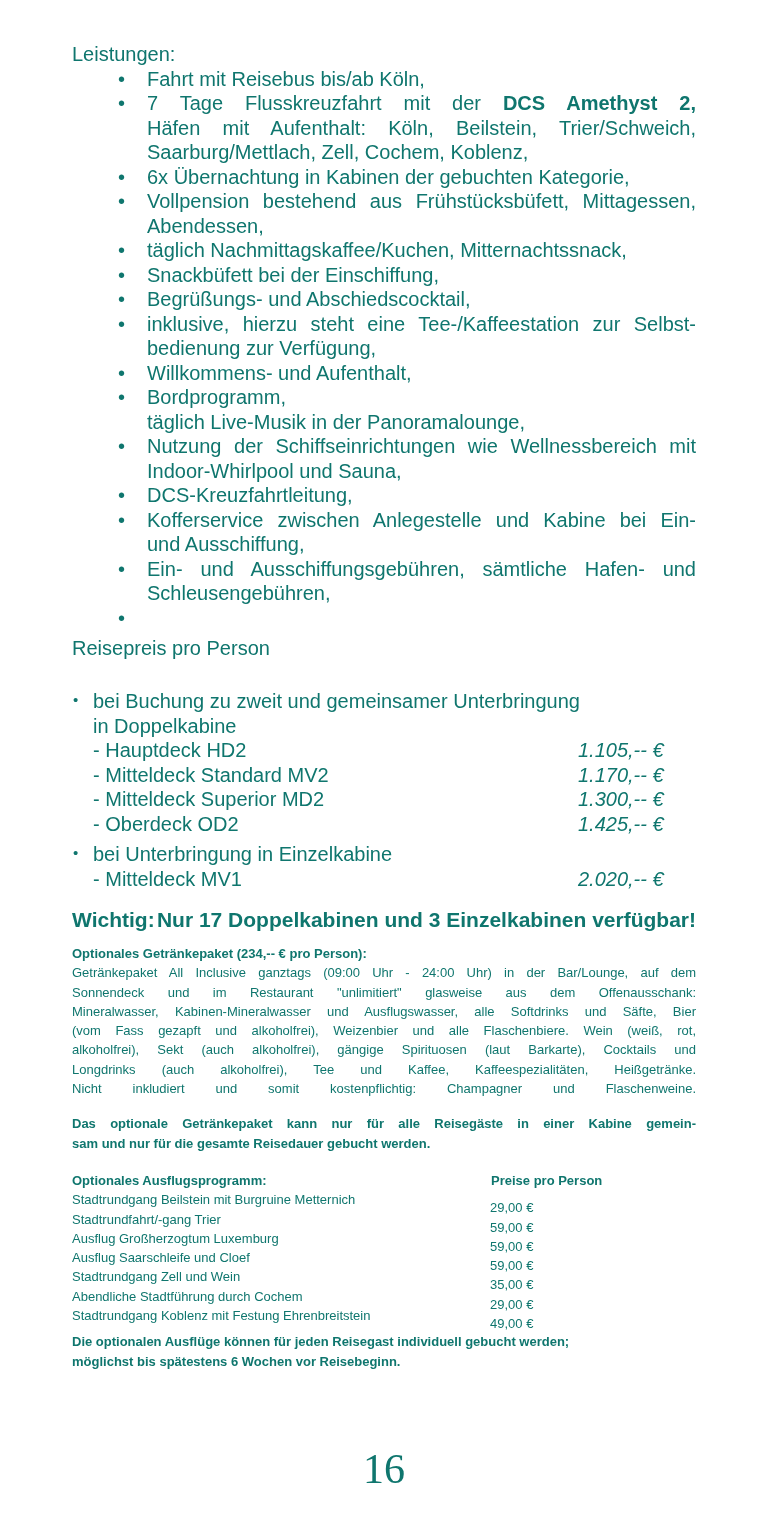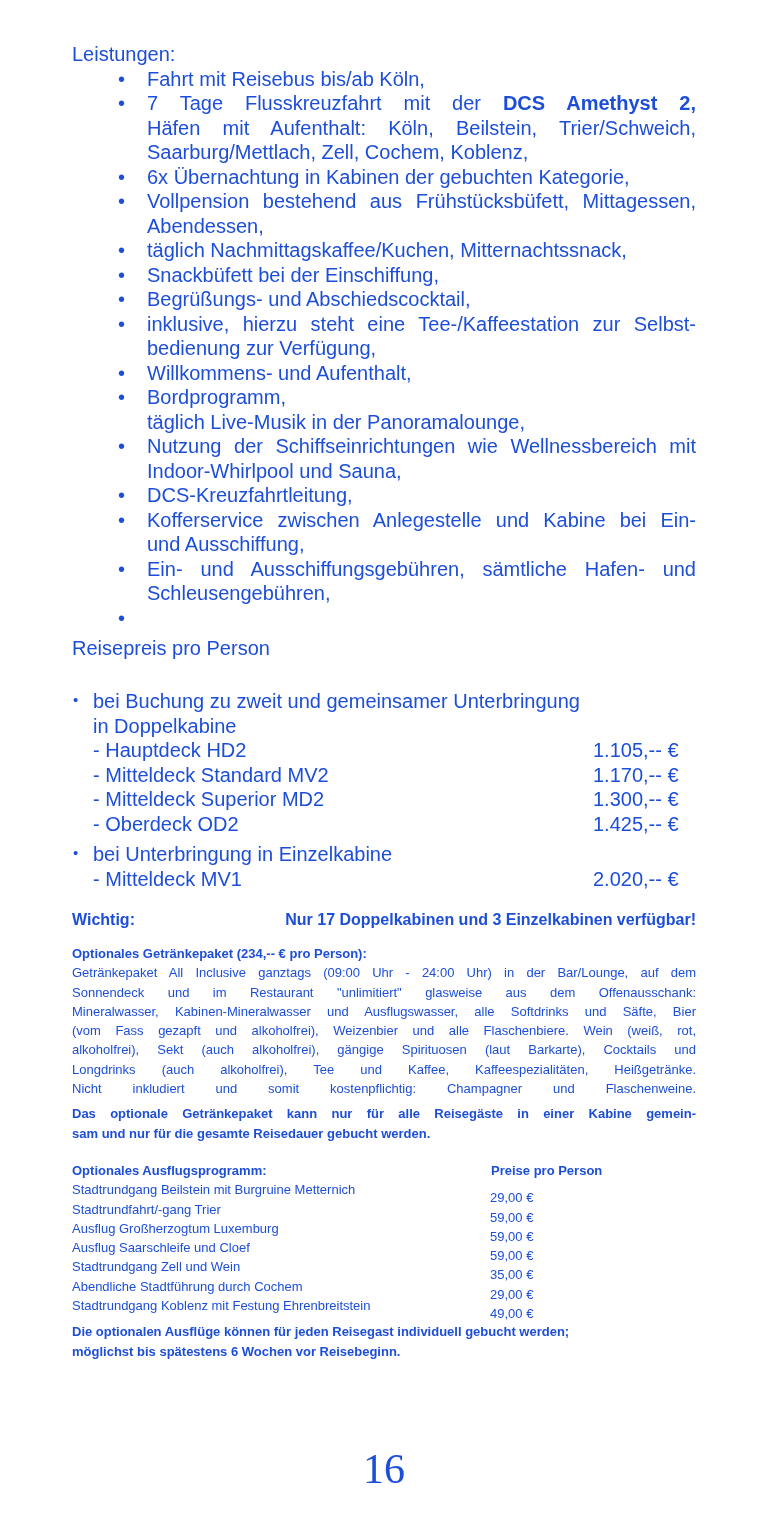--- a/index.html
+++ b/index.html
@@ -1,47 +1,47 @@
 <!DOCTYPE html>
 <html><head>
 <meta charset="utf-8">
 <style>
   html,body { margin:0; padding:0; background:#ffffff; }
   .page {
     position:relative; width:768px; height:1536px; background:#ffffff;
-    font-family:"Liberation Sans", sans-serif; color:#1d4ed8; overflow:hidden;
+    font-family:"Liberation Sans", sans-serif; color:#0f766e; overflow:hidden;
   }
   .content { position:absolute; left:72px; top:42px; width:624px;
     font-size:20px; line-height:24.5px; }
 
   
   .blist { margin:0; padding:0; list-style:none; }
   .blist li { position:relative; padding-left:75px; }
   .blist .bullet { position:absolute; left:46px; top:0; }
   .line { text-align:left; }
   .line.just { text-align:justify; text-align-last:justify; }
   .b { font-weight:bold; }
 
   
   .rp-heading { margin-top:30px; }
   .rp-group { position:relative; }
   .rp-group.g1 { margin-top:29px; }
   .rp-group.g2 { margin-top:6px; }
   .rp-row { position:relative; padding-left:21px; }
   .rp-row .bullet { position:absolute; left:1px; top:-1px; font-size:15px; }
-  .rp-price { position:absolute; left:521px; top:0; padding-left:0; }
+  .rp-price { position:absolute; left:506px; top:0; padding-left:0;font-style:italic; }
 
   
-  .wichtig { margin-top:16px; font-size:16px; line-height:26px; font-weight:bold;
+  .wichtig { margin-top:16px; font-size:21px; line-height:26px; font-weight:bold;
     display:flex; justify-content:space-between; }
 
   
   .fine { font-size:13px; line-height:19.3px; }
   .gp-heading { margin-top:11px; font-weight:bold; }
-  .gp-note { margin-top:6px; font-weight:bold; }
+  .gp-note { margin-top:16px; font-weight:bold; }
   .exc-header { margin-top:18px; position:relative; font-weight:bold; }
   .exc-price-header { position:absolute; left:419px; top:0; }
   .exc-row { position:relative; }
   .exc-price { position:absolute; left:418px; top:8px; }
   .exc-note { margin-top:7px; font-weight:bold; }
 
   .page-number { position:absolute; top:1450px; left:0; width:768px;
     text-align:center; font-family:"Liberation Serif", serif;
     font-size:42px; line-height:38px; }
 </style>

